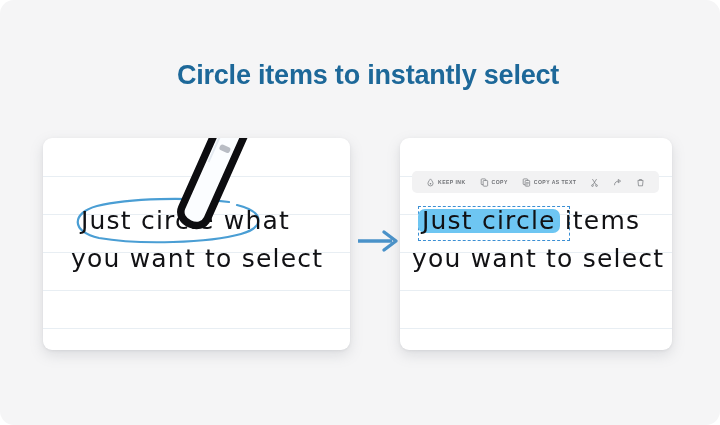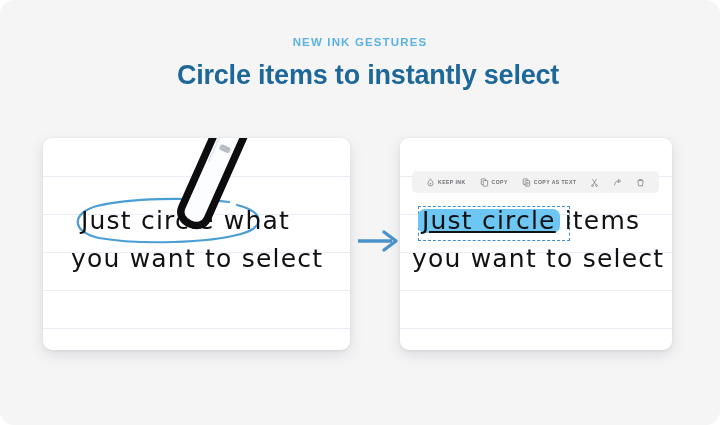--- a/index.html
+++ b/index.html
@@ -150,39 +150,37 @@
     position: absolute;
     left: 18px;
     top: 68px;
     width: 152px;
     height: 35px;
     border: 1px dashed #3b8fd4;
     box-sizing: border-box;
   }
   .hl-word {
     position: relative;
-    text-decoration: underline;
   }
   .hl-word::before {
     content: "";
     position: absolute;
     left: -4px; right: -4px;
     top: 3px; bottom: 2px;
     background: #6ec6f2;
     border-radius: 7px;
     z-index: -1;
   }
   #hw-r1 .hl-wrap { position: relative; z-index: 1; }
 </style>
 </head>
 <body>
 
 <div id="page">
 
-  <div class="eyebrow">NEW INK GESTURES</div>
   <div class="headline">Circle items to instantly select</div>
 
   <div class="card" id="card-left">
 
     <div class="rules">
       <div class="rule" style="top:38px"></div>
       <div class="rule" style="top:76px"></div>
       <div class="rule" style="top:114px"></div>
       <div class="rule" style="top:152px"></div>
       <div class="rule" style="top:190px"></div>

